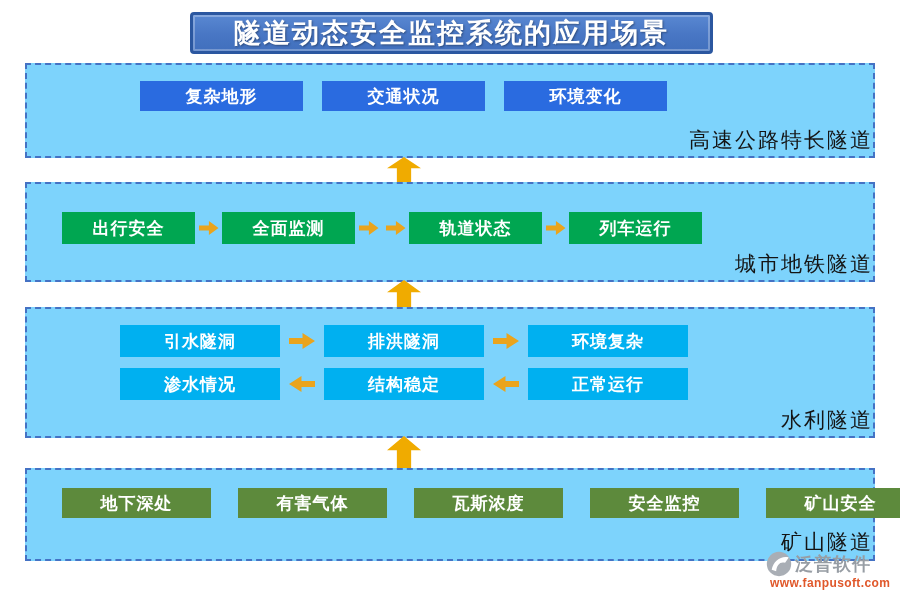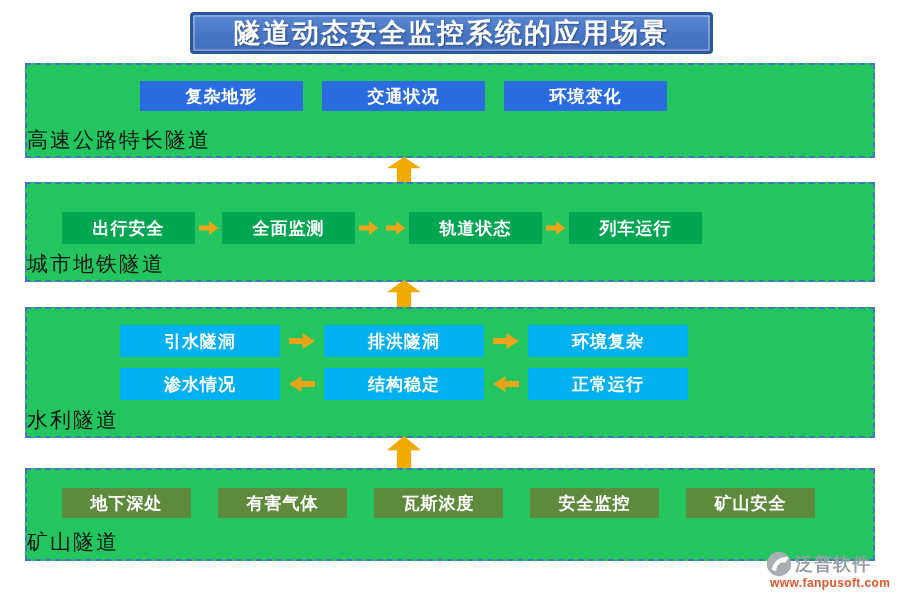--- a/index.html
+++ b/index.html
@@ -10,49 +10,49 @@
   .title-bar{position:absolute;left:190px;top:12px;width:523px;height:42px;
     background:linear-gradient(180deg,#5988d2 0%,#4876c4 55%,#4170bd 100%);
     border:3px solid #2b57a0;border-radius:4px;box-sizing:border-box;
     display:flex;align-items:center;justify-content:center;
     box-shadow:inset 0 0 0 2px rgba(255,255,255,.28);}
   .title-text{color:#fff;font-size:27px;font-weight:bold;letter-spacing:2px;
     text-shadow:1px 1px 2px rgba(0,0,0,.35);white-space:nowrap;}
 
   
   .section{position:absolute;left:25px;width:850px;border:2px dashed #4472c4;
-    box-sizing:border-box;background:#22c55e;}
+    box-sizing:border-box;background:#7dd3fc;}
   .s1{top:63px;height:95px;}
   .s2{top:182px;height:100px;}
   .s3{top:307px;height:131px;}
   .s4{top:468px;height:93px;}
 
   .row{position:absolute;display:flex;align-items:center;}
   .s1 .row{left:113px;top:16px;gap:19px;}
   .s2 .row{left:35px;top:28px;border-radius:13px;}
   .s3 .row1{left:93px;top:16px;}
   .s3 .row2{left:93px;top:59px;}
   .s4 .row{left:35px;top:18px;}
 
   .btn{display:flex;align-items:center;justify-content:center;color:#fff;
     font-weight:bold;font-size:17px;letter-spacing:1px;white-space:nowrap;}
   .btn.blue{width:163px;height:30px;background:#2a6be0;}
   .btn.green{width:133px;height:32px;background:#00a651;}
   .btn.cyan{width:160px;height:32px;background:#00b0f0;}
-  .btn.olive{width:129px;height:30px;background:#5d8a3c;text-align:center;}
+  .btn.olive{width:149px;height:30px;background:#5d8a3c;text-align:center;}
 
   .gap{width:27px;display:flex;align-items:center;justify-content:center;flex:none;}
   .gap3{width:44px;display:flex;align-items:center;justify-content:center;flex:none;}
   .harrow{background:#eaa41c;flex:none;}
   .gap .harrow{width:20px;height:14px;}
   .gap3 .harrow{width:26px;height:16px;}
   .harrow.right{clip-path:polygon(0 32%,52% 32%,52% 0,100% 50%,52% 100%,52% 68%,0 68%);}
   .harrow.left{clip-path:polygon(100% 32%,48% 32%,48% 0,0 50%,48% 100%,48% 68%,100% 68%);}
 
-  .section-label{position:absolute;left:0;width:100%;text-align:left;
+  .section-label{position:absolute;left:0;width:100%;text-align:right;
     font-family:"Liberation Serif","DejaVu Serif",serif;font-size:21px;color:#141414;
     letter-spacing:2px;white-space:nowrap;}
   .s1 .section-label{top:61px;}
   .s2 .section-label{top:66px;}
   .s3 .section-label{top:97px;}
   .s4 .section-label{top:58px;}
 
   
   .up-arrow{position:absolute;left:387px;width:34px;background:#f0ab00;
     clip-path:polygon(50% 0,100% 42%,71% 42%,71% 100%,29% 100%,29% 42%,0 42%);}

